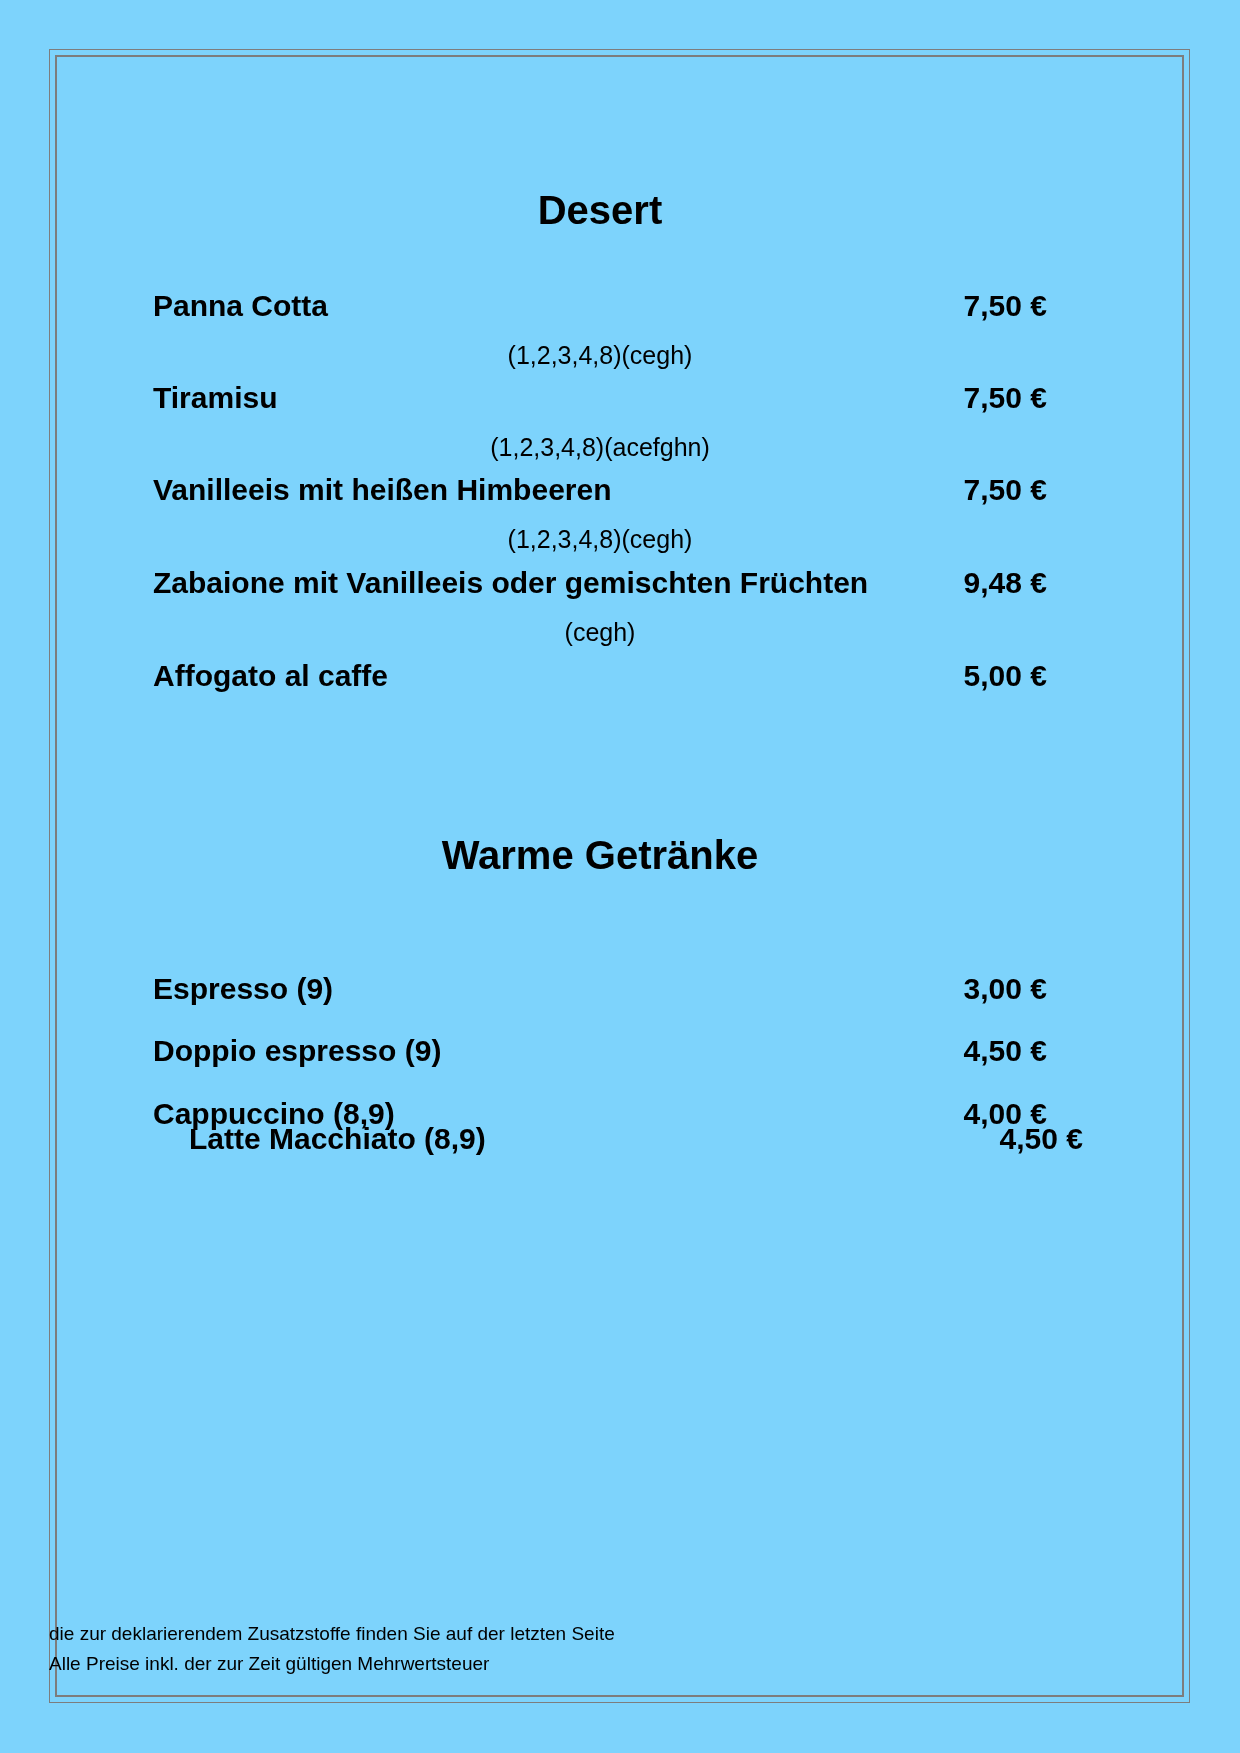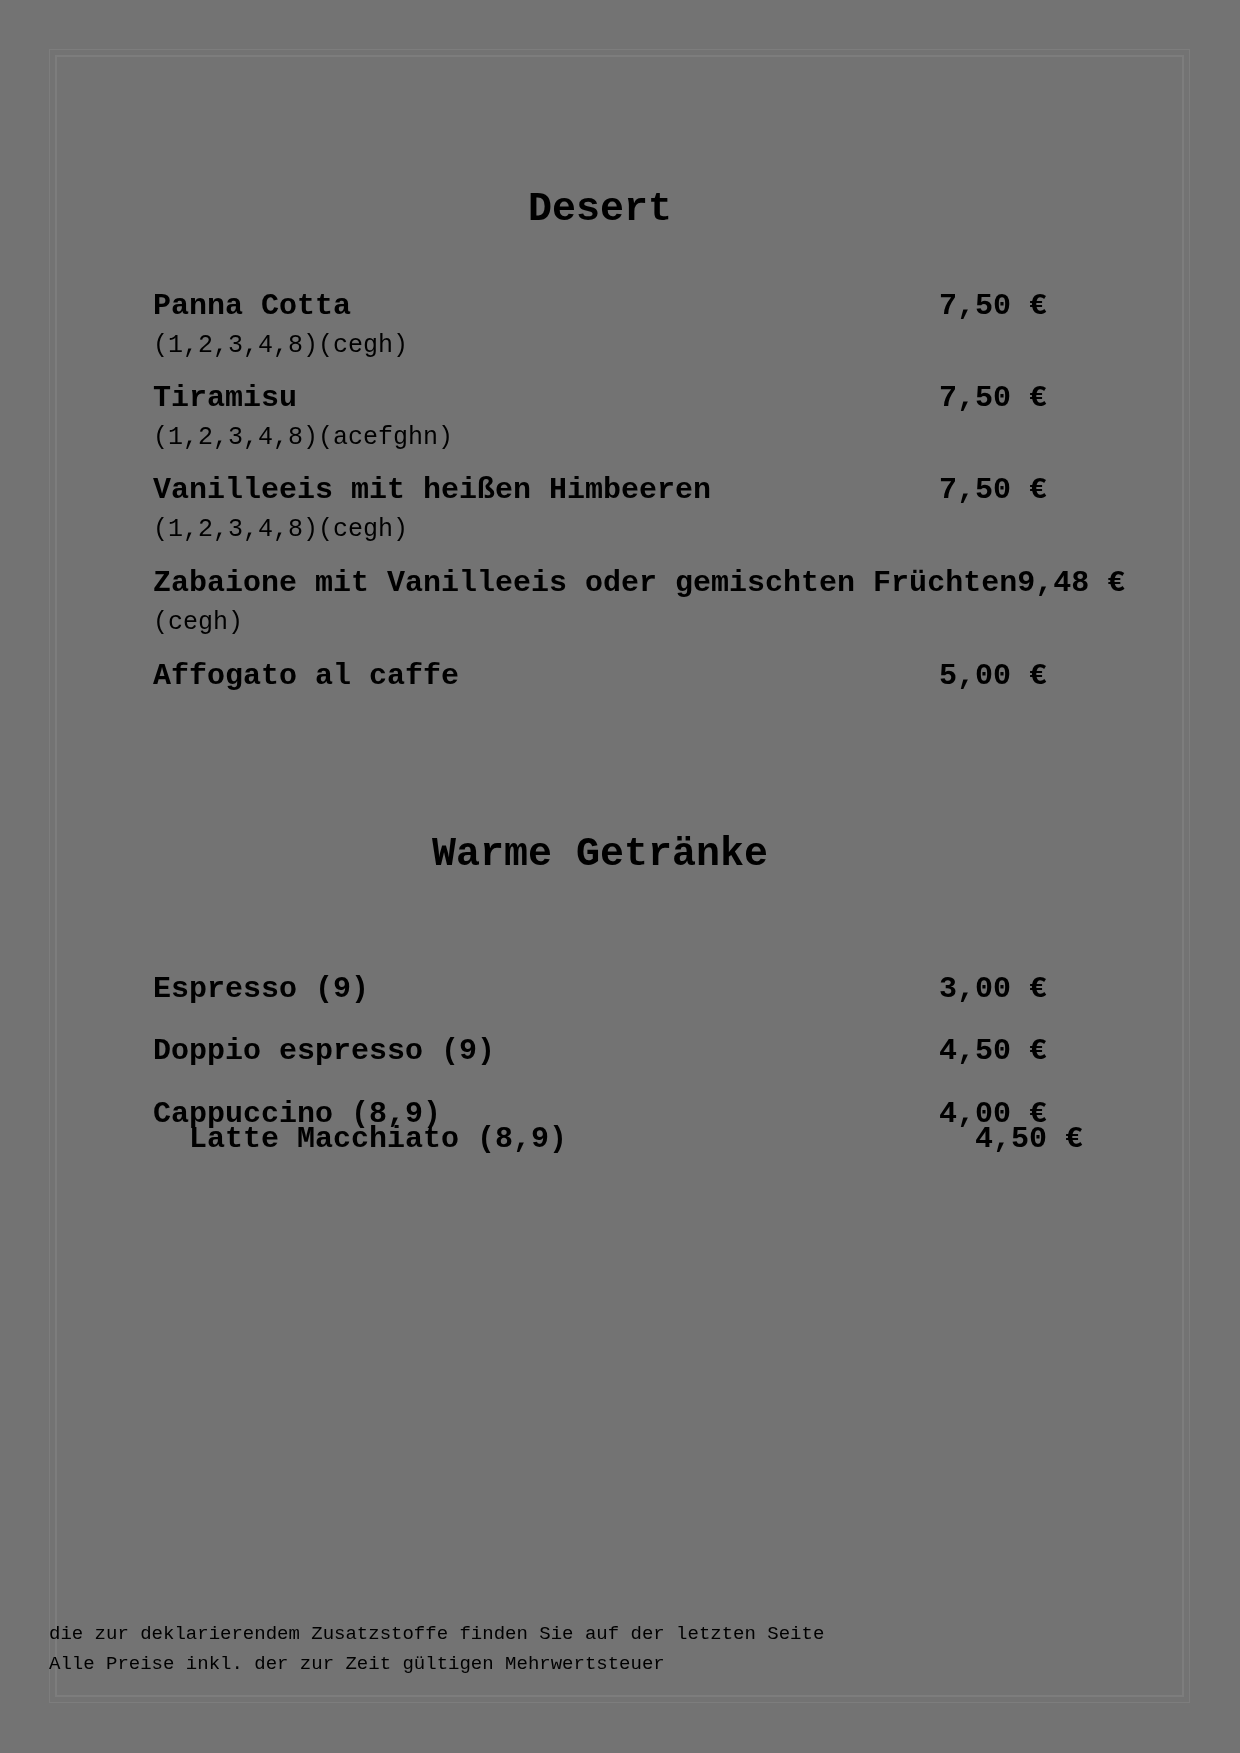--- a/index.html
+++ b/index.html
@@ -4,22 +4,22 @@
 <style>
   html, body {
     margin: 0;
     padding: 0;
     background: #ffffff;
   }
   .page {
     position: relative;
     width: 1240px;
     height: 1753px;
-    background: #737373;
-    font-family: Liberation Mono, monospace;
+    background: #7dd3fc;
+    font-family: Liberation Sans, sans-serif;
     color: #000000;
     overflow: hidden;
   }
   .border-frame {
     position: absolute;
     left: 49px;
     top: 49px;
     width: 1141px;
     height: 1654px;
     border: 1px solid #7d7d7d;
@@ -46,20 +46,21 @@
     text-align: center;
     font-size: 40px;
     font-weight: bold;
     line-height: 1;
     white-space: nowrap;
   }
   .menu-item {
     position: absolute;
     left: 0;
     width: 100%;
+    text-align: center;
   }
   .item-row {
     display: flex;
     justify-content: space-between;
     align-items: baseline;
     width: 100%;
   }
   .item-name {
     font-size: 30px;
     font-weight: bold;
@@ -69,21 +70,21 @@
   .item-price {
     font-size: 30px;
     font-weight: bold;
     line-height: 1;
     white-space: nowrap;
   }
   .item-allergens {
     font-size: 25px;
     font-weight: normal;
     line-height: 1;
-    margin-top: 12px;
+    margin-top: 22px;
     white-space: nowrap;
   }
   .footer-note {
     position: absolute;
     left: 49px;
     width: 1141px;
     top: 1619px;
     text-align: left;
     font-size: 19px;
     line-height: 30px;

